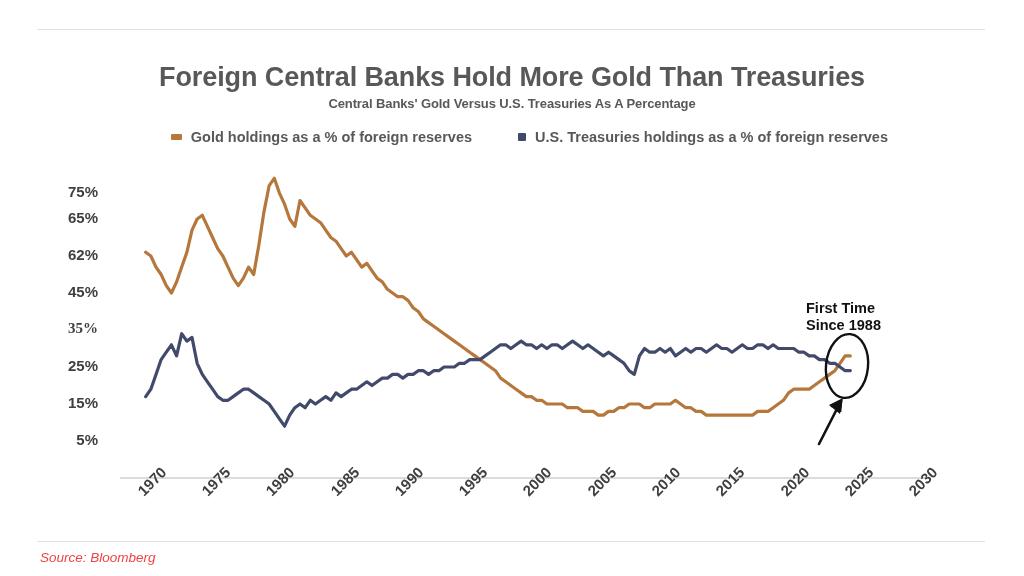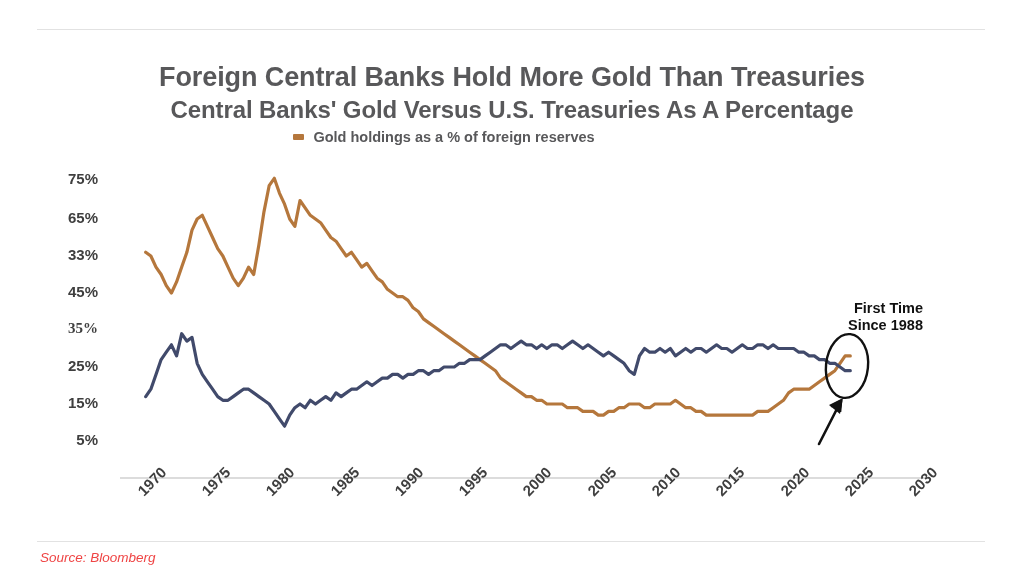--- a/index.html
+++ b/index.html
@@ -18,25 +18,25 @@
   .bottom-rule{
     position:absolute;left:37px;top:541px;width:948px;height:1px;
     background:#e2e2e2;
   }
   .title{
     position:absolute;left:0;top:62px;width:1024px;text-align:center;
     font-size:27px;font-weight:bold;color:#58585a;letter-spacing:-0.1px;
   }
   .subtitle{
     position:absolute;left:0;top:96px;width:1024px;text-align:center;
-    font-size:24px;font-weight:bold;color:#58585a;letter-spacing:-0.1px;
+    font-size:13px;font-weight:bold;color:#58585a;letter-spacing:-0.1px;
   }
   .legend{
     position:absolute;left:0;top:129px;width:888px;
-    display:flex;justify-content:center;align-items:center;gap:46px;
+    display:flex;justify-content:flex-end;align-items:center;gap:46px;
   }
   .legend-item{display:flex;align-items:center;gap:9px;}
   .legend-swatch{display:inline-block;width:11px;height:6px;border-radius:1px;}
   .legend-label{font-size:14.5px;font-weight:bold;color:#58585a;}
 
   .plot{
     position:absolute;left:0;top:0;width:1024px;height:576px;
   }
   .ytick{
     position:absolute;text-align:right;width:60px;
@@ -45,55 +45,59 @@
   .xtick{
     position:absolute;
     font-size:15px;font-weight:bold;color:#3f3f3f;
     transform:rotate(-45deg);transform-origin:left top;white-space:nowrap;
   }
   .xaxis-line{
     position:absolute;left:120px;top:477px;width:810px;height:1.5px;
     background:#dcdcdc;
   }
   .annot{
-    position:absolute;left:848px;top:300px;
+    position:absolute;left:806px;top:300px;
     font-size:14.5px;font-weight:bold;color:#111111;line-height:1.18;
-    text-align:right;white-space:nowrap;
+    text-align:left;white-space:nowrap;
   }
   .source{
     position:absolute;left:40px;top:550px;
     font-size:13.5px;font-style:italic;color:#ef4444;
   }
   svg{display:block;}
 </style>
 </head>
 <body>
 
 <div class="top-rule"></div>
 
 <div class="title">Foreign Central Banks Hold More Gold Than Treasuries</div>
 <div class="subtitle">Central Banks' Gold Versus U.S. Treasuries As A Percentage</div>
 
 <div class="legend">
   <div class="legend-item">
     <span class="legend-swatch" style="background:#B5773C;"></span>
     <span class="legend-label">Gold holdings as a % of foreign reserves</span>
   </div>
+  <div class="legend-item">
+    <span class="legend-swatch" style="background:#414A6B;width:8px;height:8px;"></span>
+    <span class="legend-label">U.S. Treasuries holdings as a % of foreign reserves</span>
+  </div>
 </div>
 
 <div class="plot">
   <div id="yticks">
       <div class="ytick" style="left: 38px; top: 431px;">5%</div>
       <div class="ytick" style="left: 38px; top: 394px;">15%</div>
       <div class="ytick" style="left: 38px; top: 357px;">25%</div>
       <div class="ytick" style="left: 38px; top: 320px; font-family: Liberation Serif, serif;">35%</div>
       <div class="ytick" style="left: 38px; top: 283px;">45%</div>
-      <div class="ytick" style="left: 38px; top: 246px;">33%</div>
+      <div class="ytick" style="left: 38px; top: 246px;">62%</div>
       <div class="ytick" style="left: 38px; top: 209px;">65%</div>
-      <div class="ytick" style="left: 38px; top: 170px;">75%</div>
+      <div class="ytick" style="left: 38px; top: 183px;">75%</div>
     </div>
   <div class="xaxis-line"></div>
   <div id="xticks">
       <div class="xtick" style="left: 133.714px; top: 487px;">1970</div>
       <div class="xtick" style="left: 198px; top: 487px;">1975</div>
       <div class="xtick" style="left: 262.286px; top: 487px;">1980</div>
       <div class="xtick" style="left: 326.571px; top: 487px;">1985</div>
       <div class="xtick" style="left: 390.857px; top: 487px;">1990</div>
       <div class="xtick" style="left: 455.143px; top: 487px;">1995</div>
       <div class="xtick" style="left: 519.429px; top: 487px;">2000</div>

